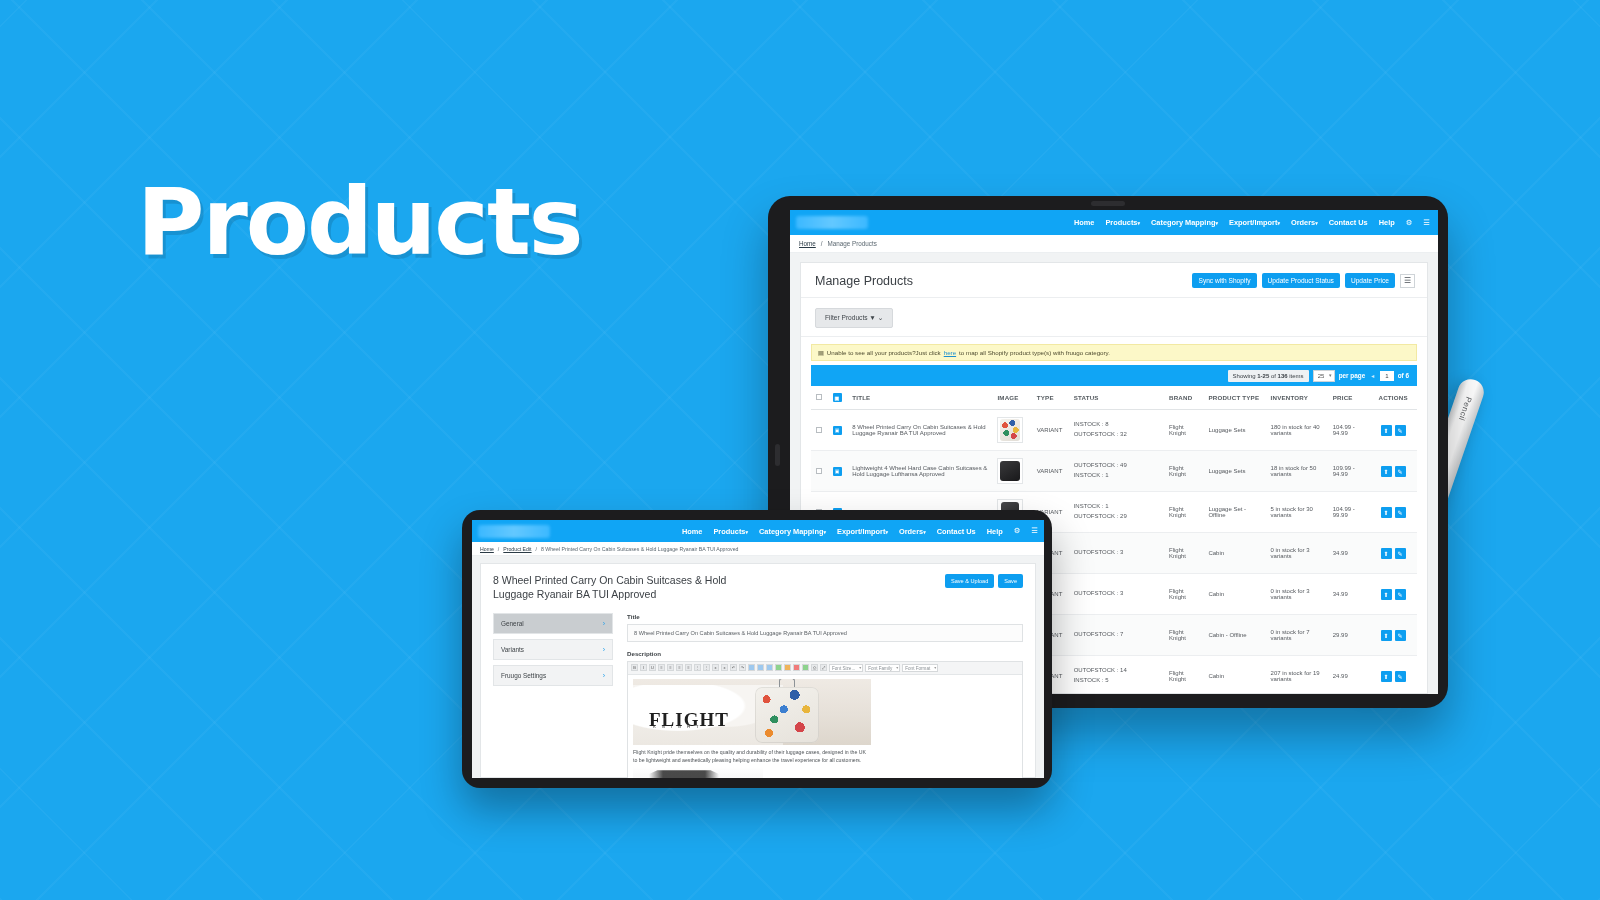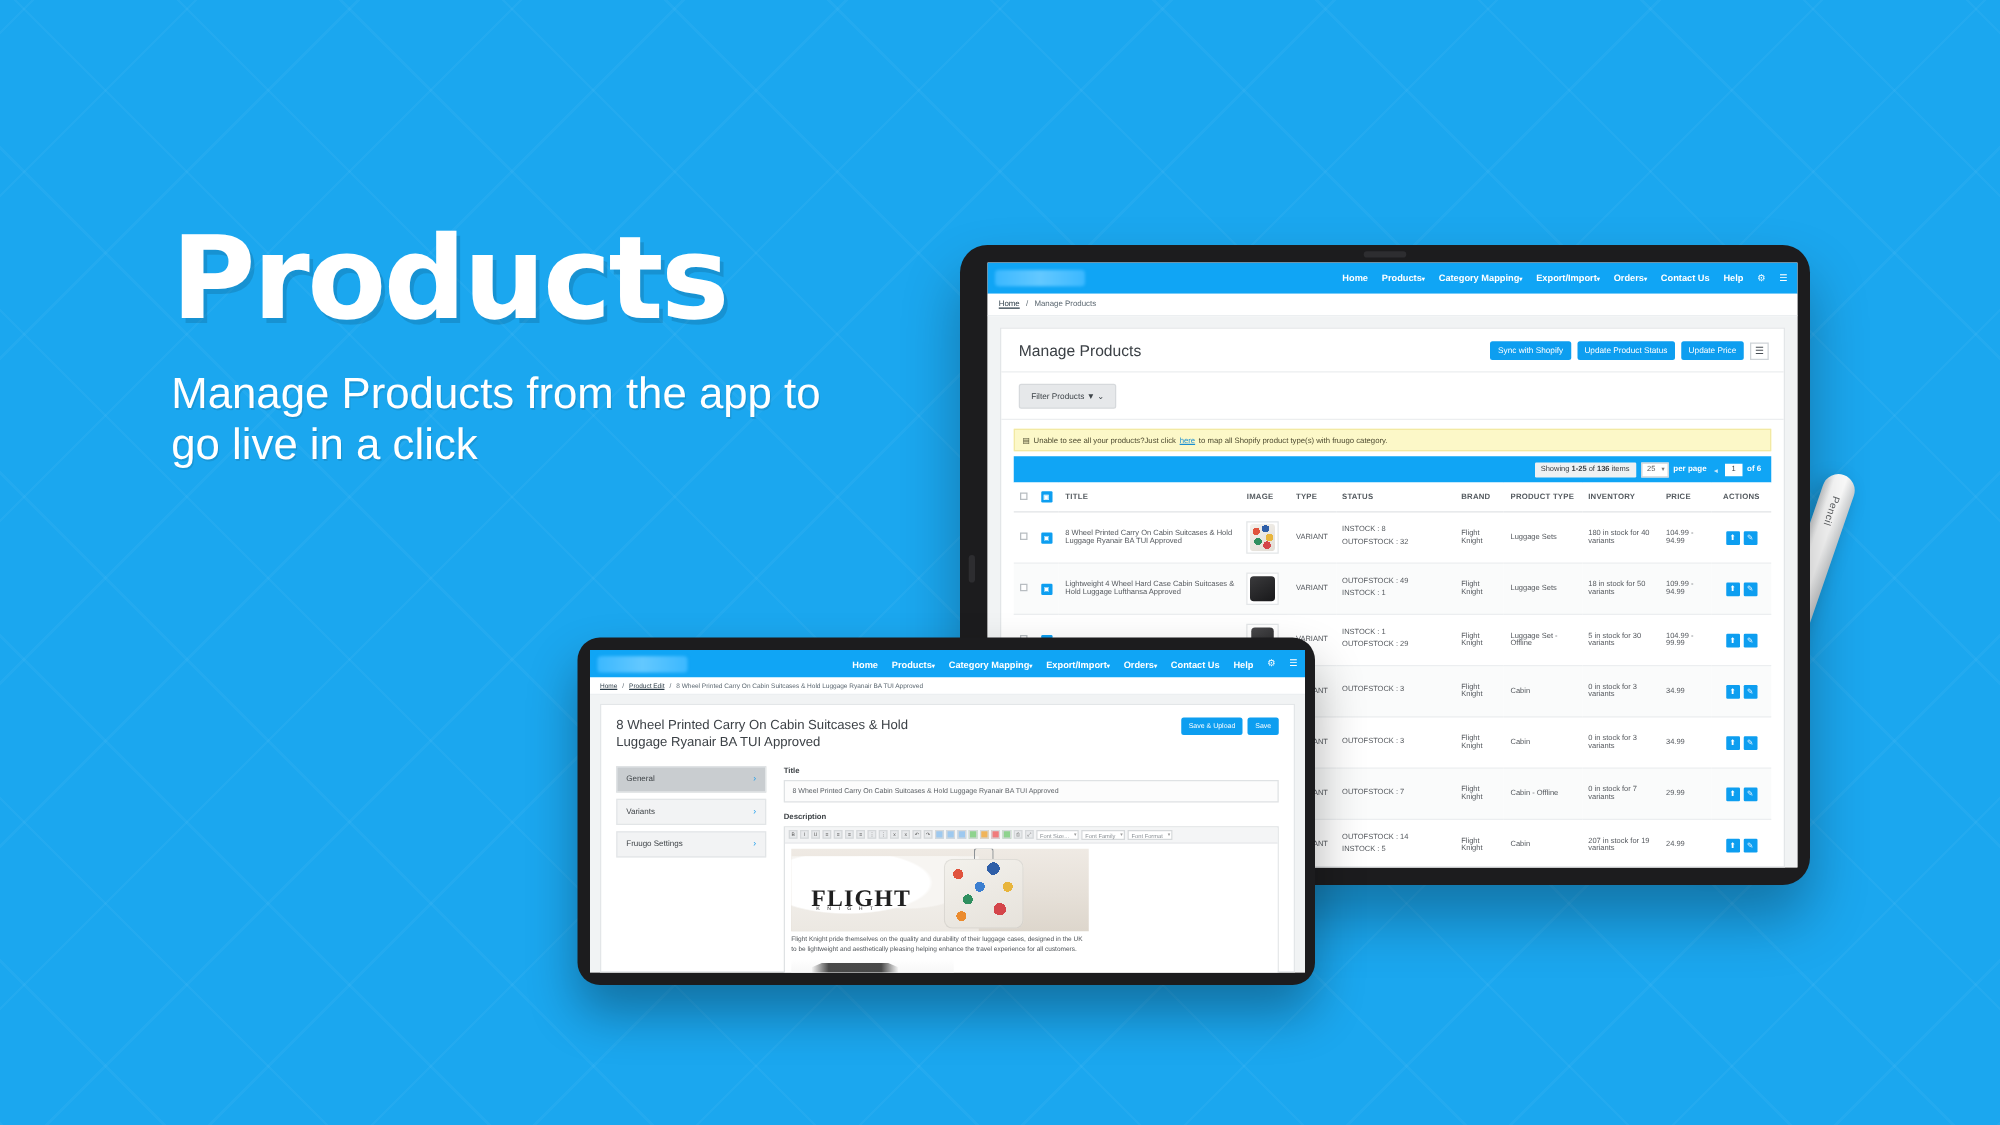--- a/index.html
+++ b/index.html
@@ -277,21 +277,20 @@
 </style>
 </head>
 <body>
 
 <div class="bg-pattern"></div>
 
 <div class="hero">
   <div class="hero-title">
     <span class="l2">Products</span>
   </div>
-  <div class="hero-sub">Manage Products from the app to go live in a click</div>
 </div>
 
 <div class="pencil">
   <div class="flat"></div>
   <div class="word">Pencil</div>
 </div>
 
 <div class="tablet">
   <div class="tablet-screen">
 

